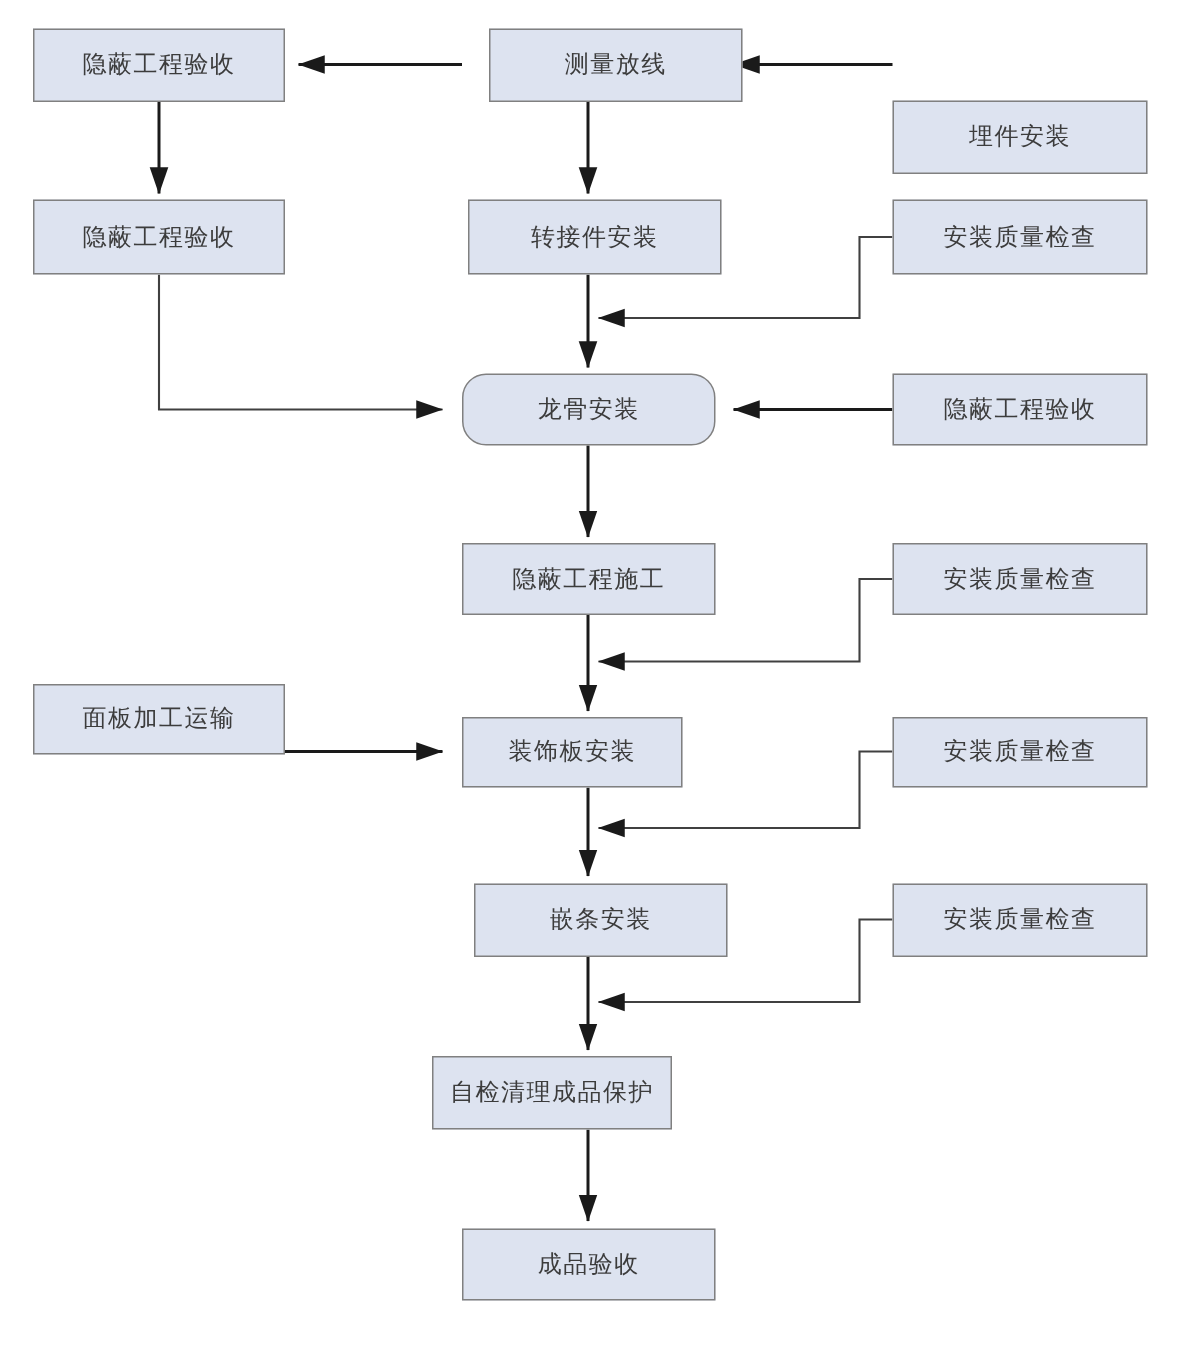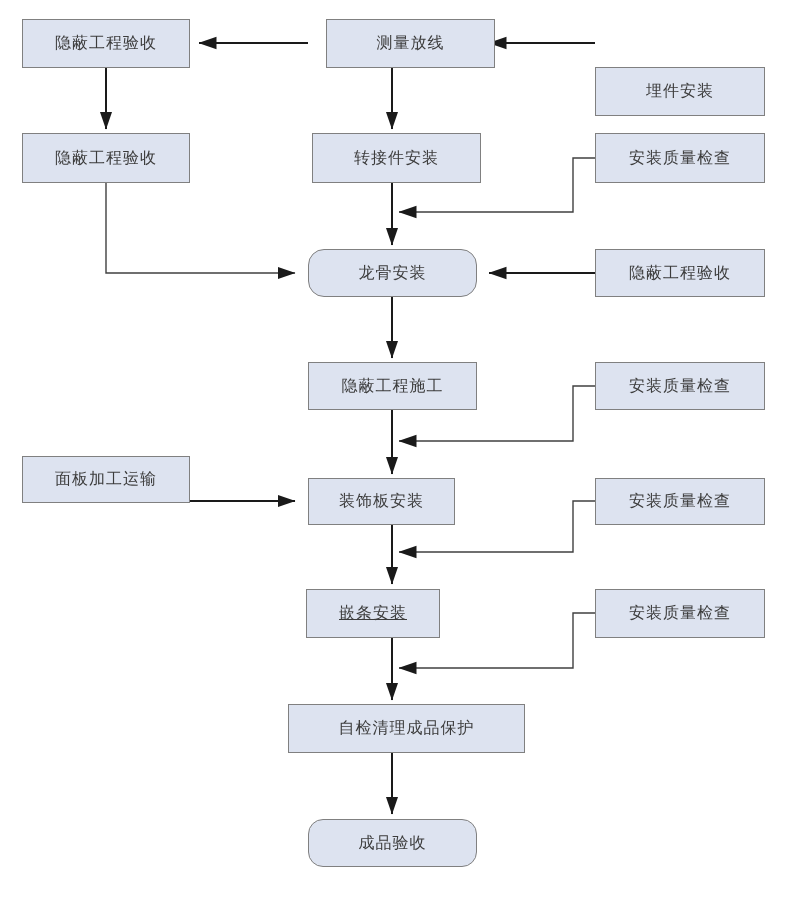--- a/index.html
+++ b/index.html
@@ -91,21 +91,21 @@
   <div class="node" style="left:308px;top:362px;width:169px;height:48px;">隐蔽工程施工</div>
 
   <div class="node" style="left:595px;top:362px;width:170px;height:48px;">安装质量检查</div>
 
   <div class="node" style="left:22px;top:456px;width:168px;height:47px;">面板加工运输</div>
 
   <div class="node" style="left:308px;top:478px;width:147px;height:47px;">装饰板安装</div>
 
   <div class="node" style="left:595px;top:478px;width:170px;height:47px;">安装质量检查</div>
 
-  <div class="node" style="left:306px;top:589px;width:134px;height:49px;text-decoration:underline;">嵌条安装</div>
+  <div class="node" style="left:316px;top:589px;width:169px;height:49px;">嵌条安装</div>
 
   <div class="node" style="left:595px;top:589px;width:170px;height:49px;">安装质量检查</div>
 
-  <div class="node" style="left:288px;top:704px;width:237px;height:49px;">自检清理成品保护</div>
+  <div class="node" style="left:288px;top:704px;width:160px;height:49px;">自检清理成品保护</div>
 
-  <div class="node" style="left:308px;top:819px;width:169px;height:48px;border-radius:15px;">成品验收</div>
+  <div class="node" style="left:308px;top:819px;width:169px;height:48px;">成品验收</div>
 
 </div>
 
 </body></html>

